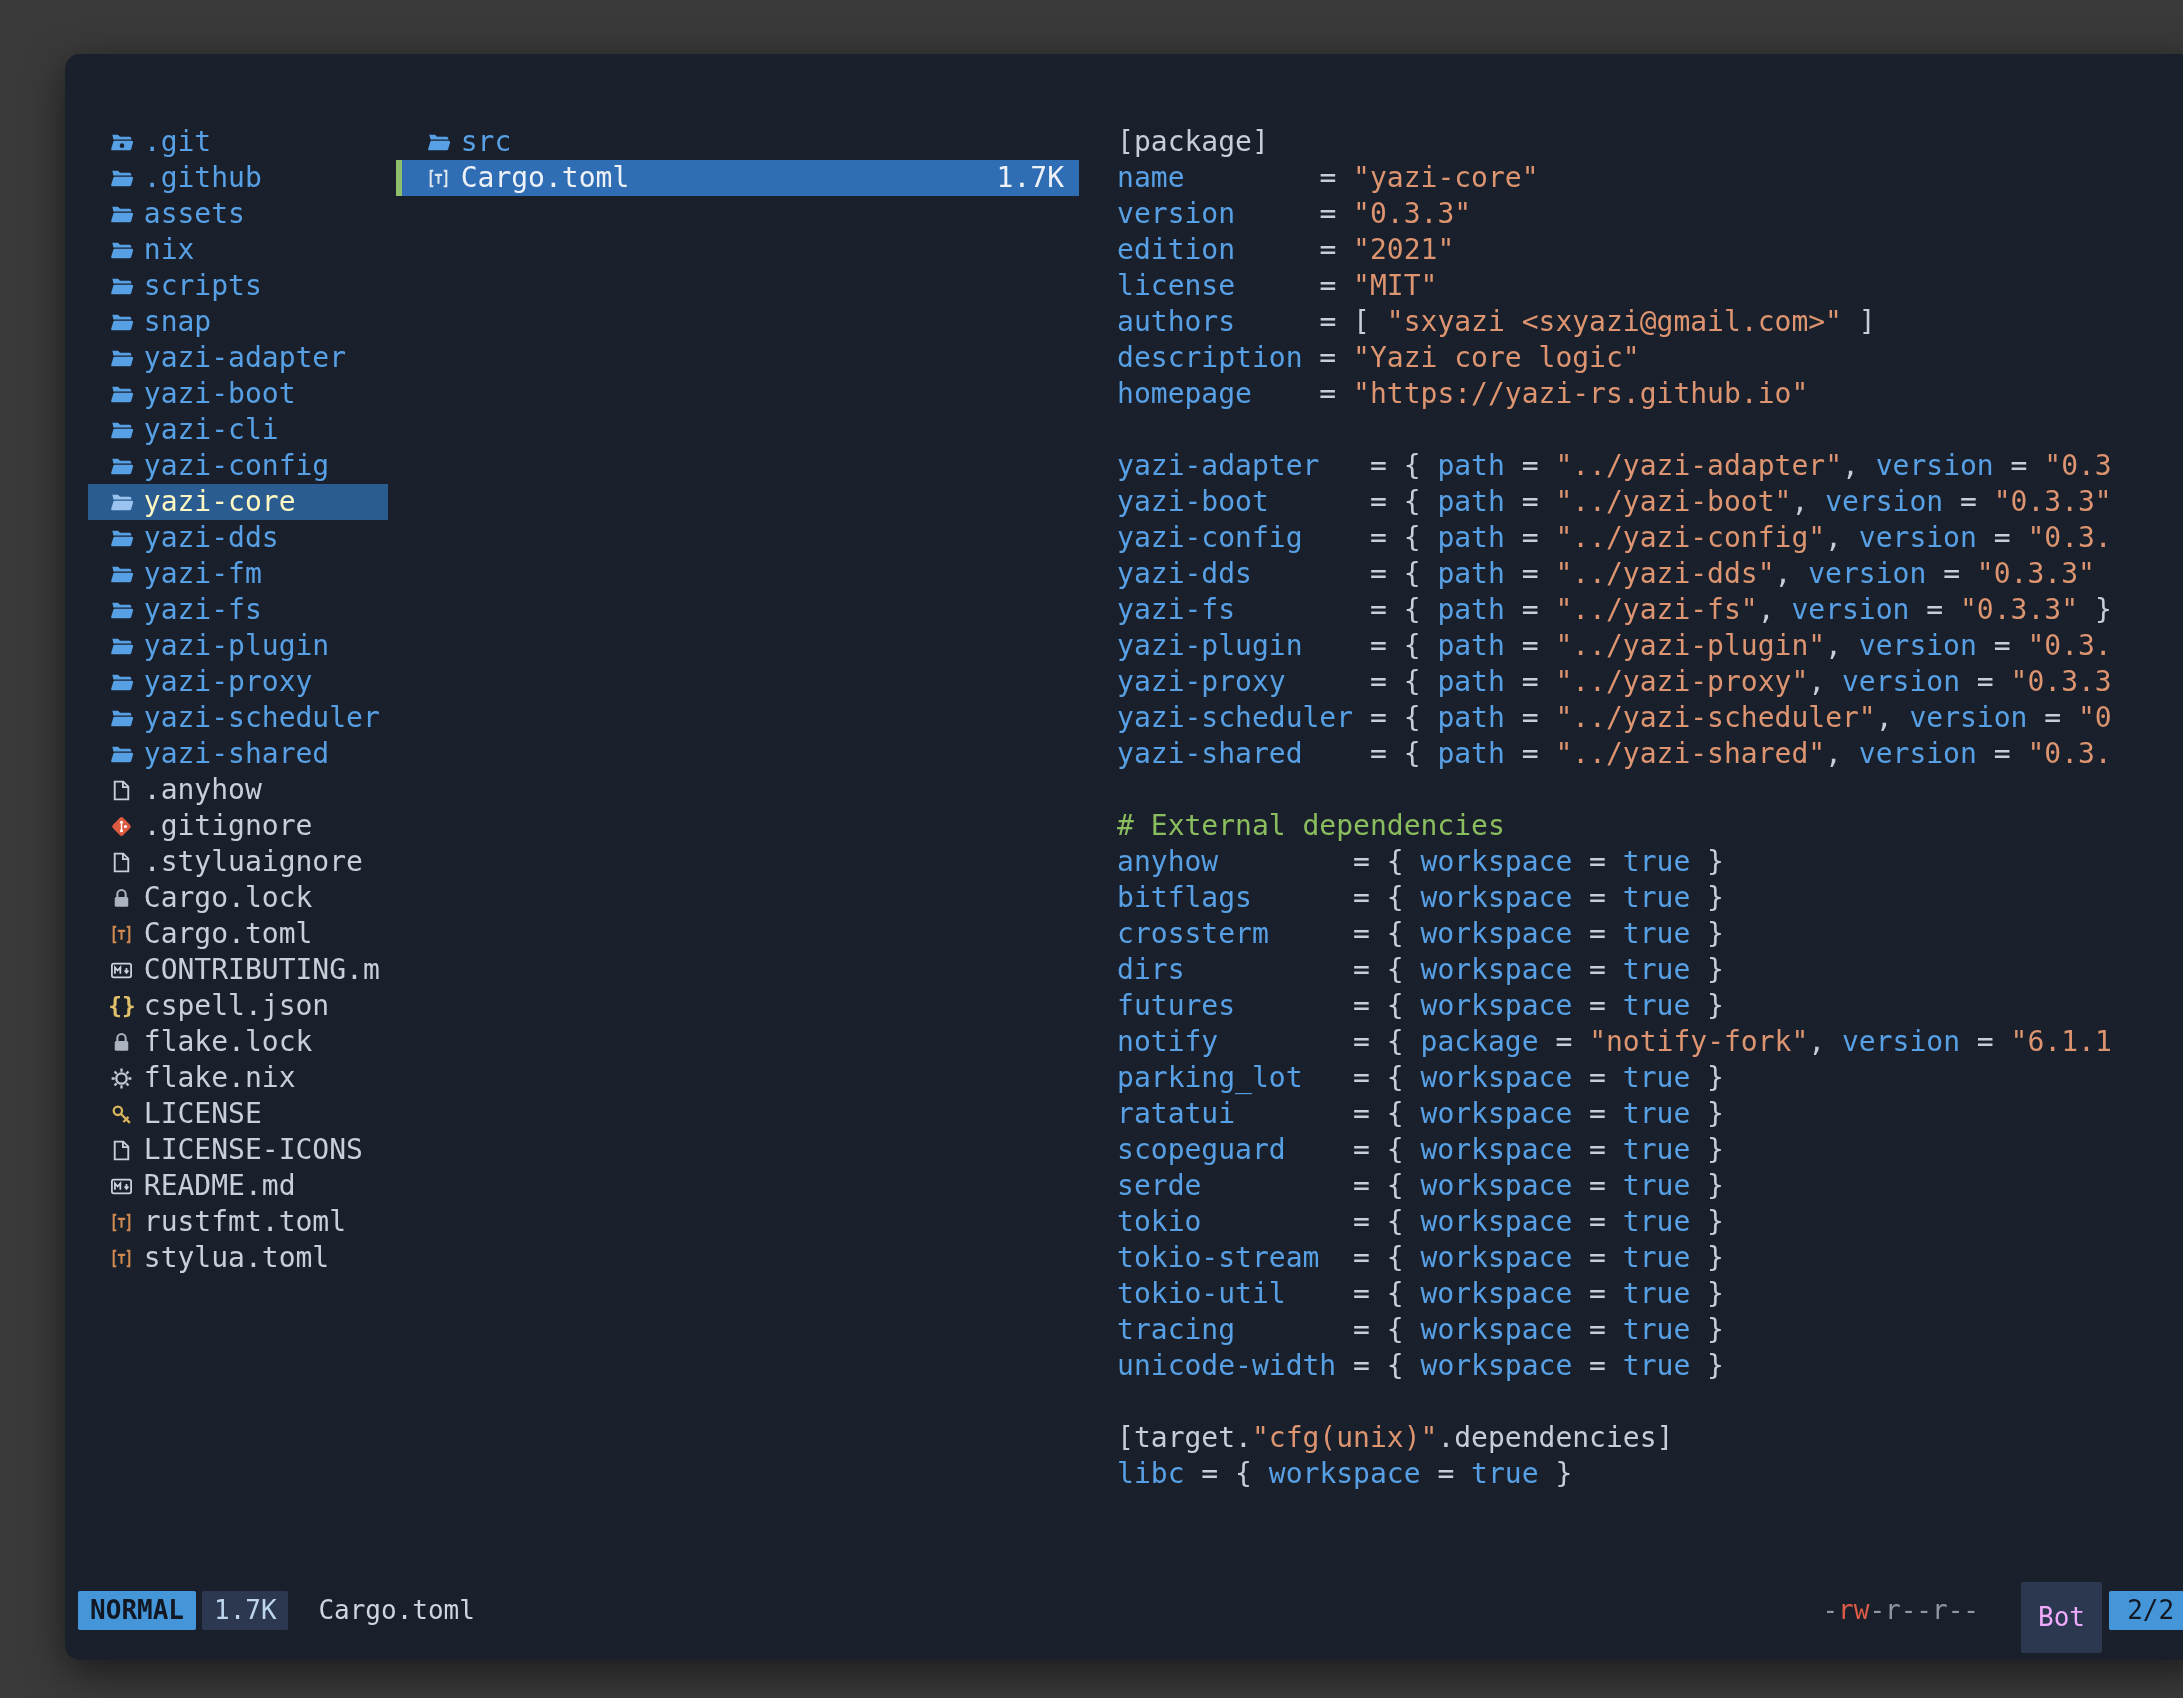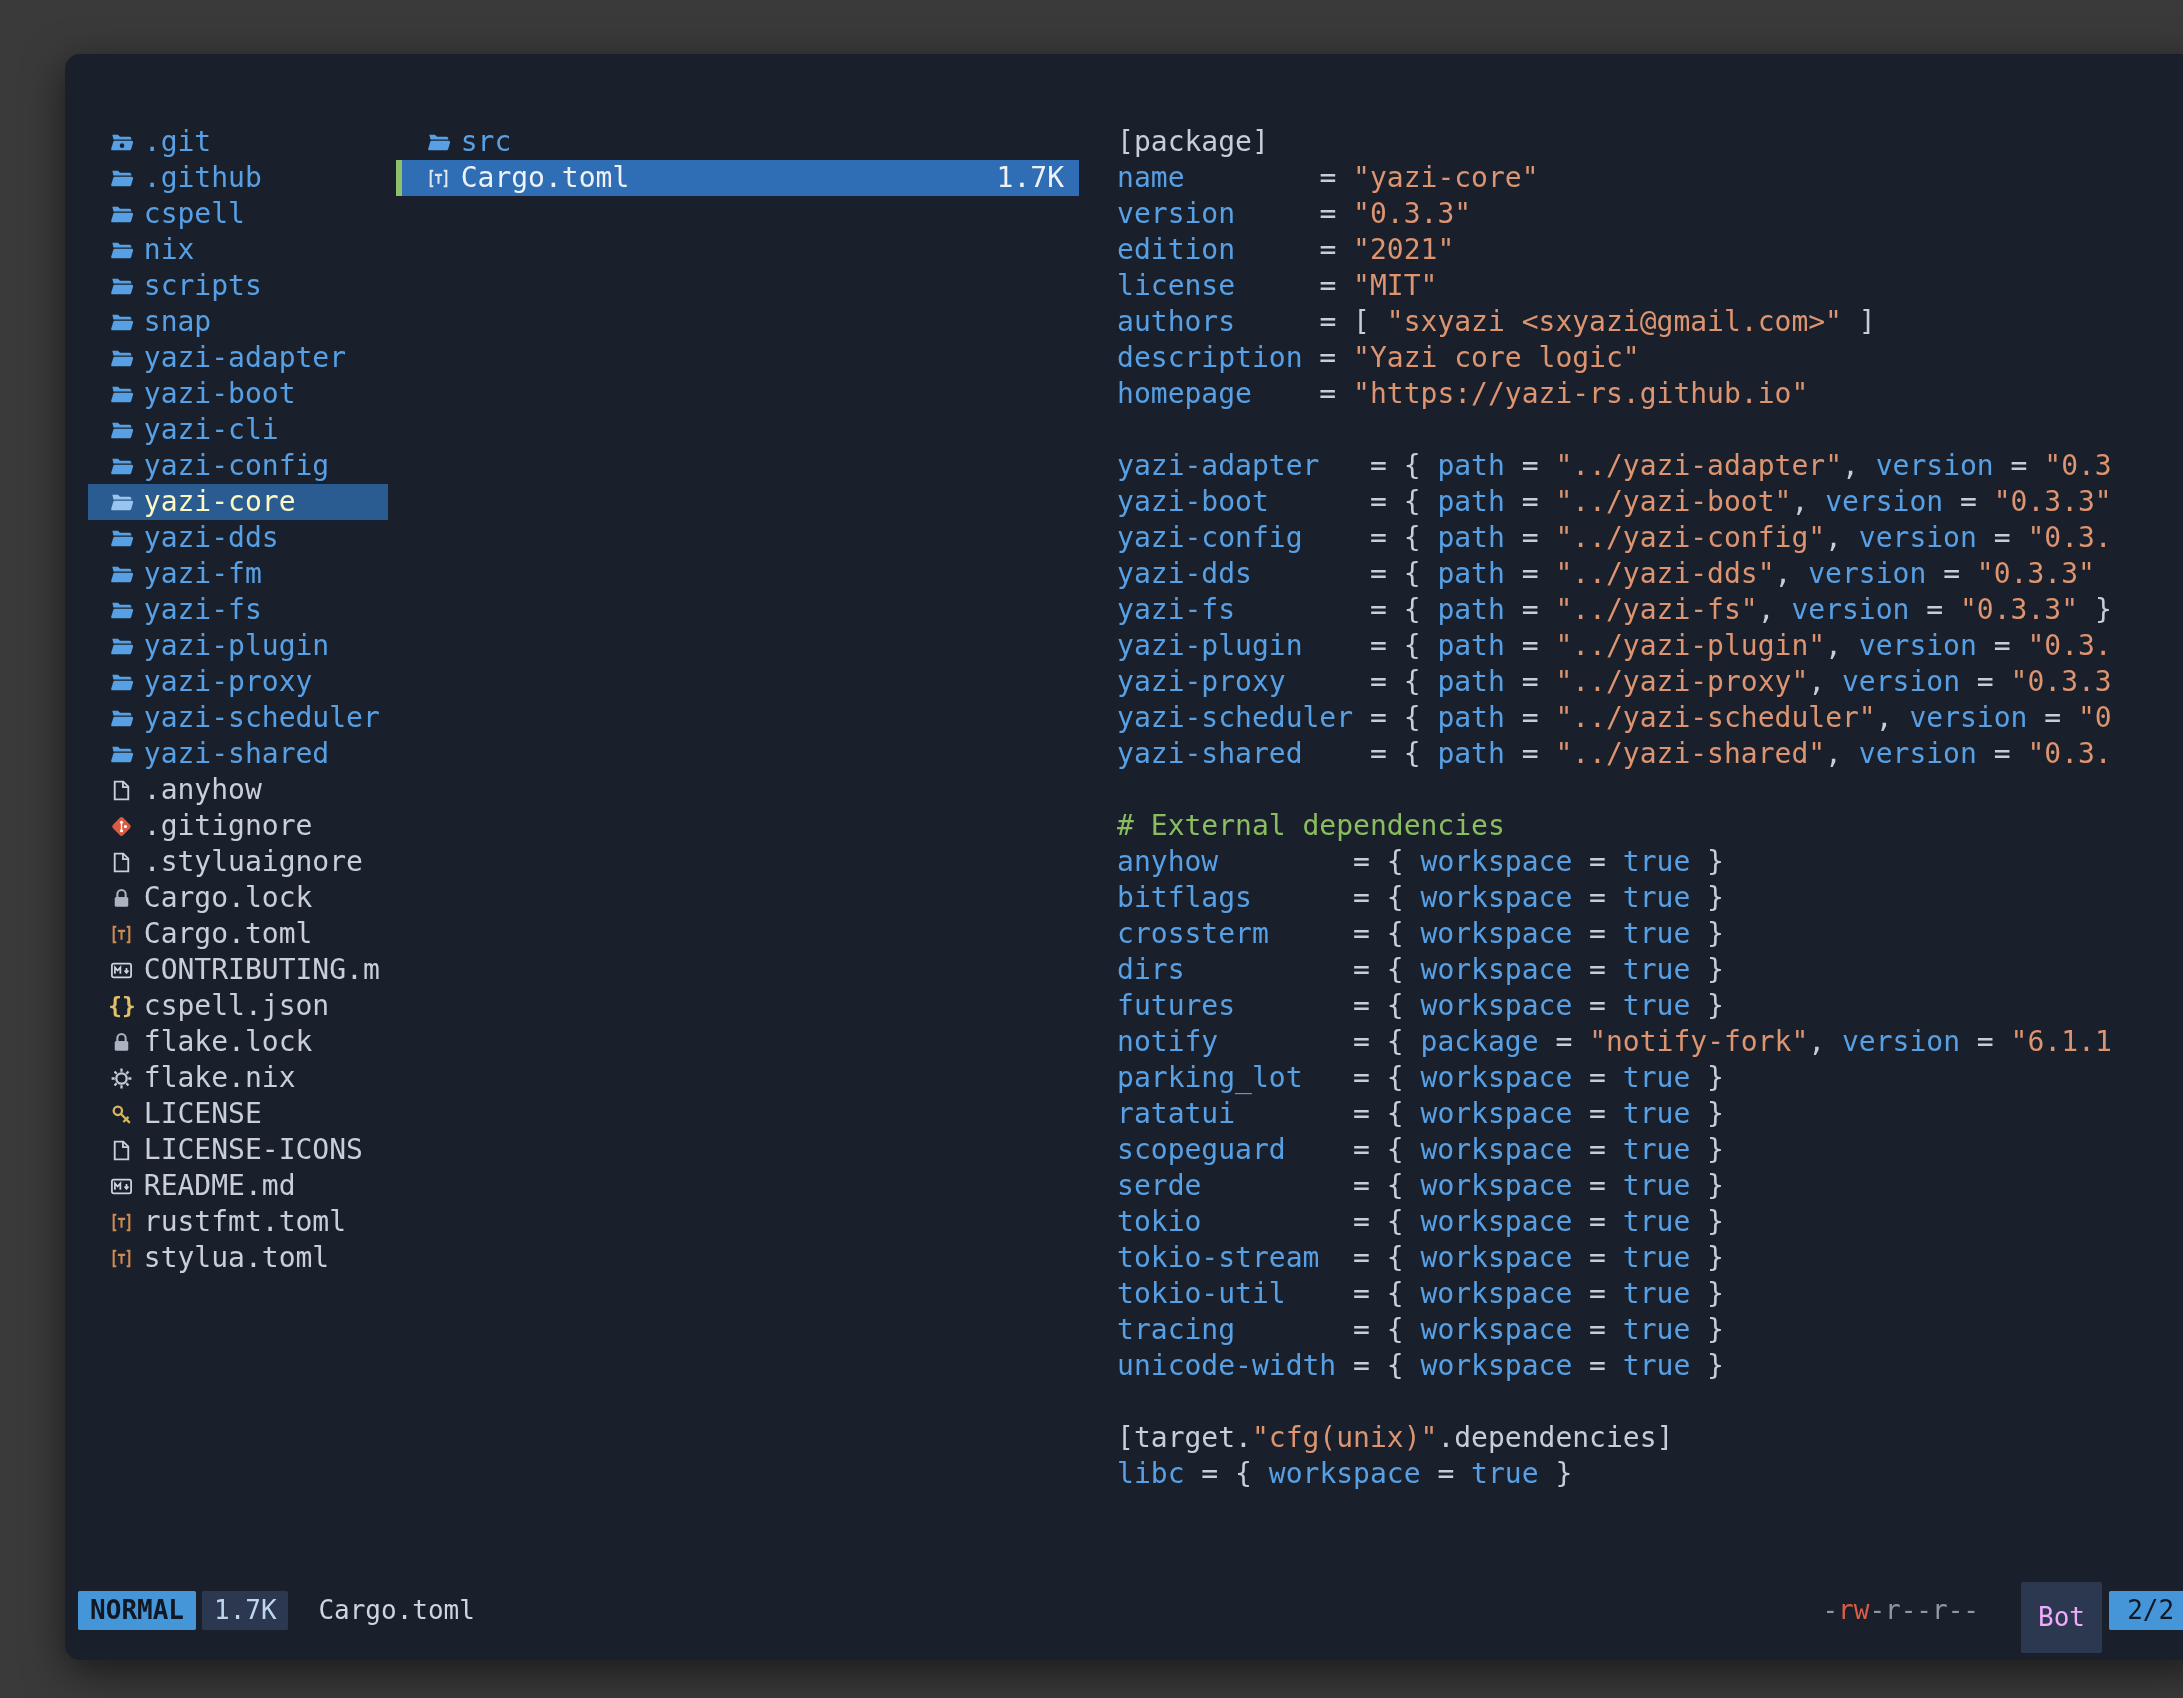--- a/index.html
+++ b/index.html
@@ -70,21 +70,21 @@
               <path fill="#57a0e5" d="M4.9 10.4h16.9c.9 0 1.5.8 1.3 1.7l-1.8 6.1c-.2.8-.9 1.3-1.7 1.3H3.4c-.9 0-1.5-.8-1.3-1.6l1.9-6.2c.2-.8.9-1.3 1.7-1.3z"></path>
               <circle cx="12.5" cy="15" r="2.2" fill="#1a202b"></circle>
             </svg></span><span class="label dir">.git</span></div>
         <div class="row"><span class="icon"><svg viewBox="0 0 24 24">
               <path fill="#57a0e5" d="M3.2 4.5h5.4l2 2h9.2c.9 0 1.6.7 1.6 1.6v.9H4.3z"></path>
               <path fill="#57a0e5" d="M4.9 10.4h16.9c.9 0 1.5.8 1.3 1.7l-1.8 6.1c-.2.8-.9 1.3-1.7 1.3H3.4c-.9 0-1.5-.8-1.3-1.6l1.9-6.2c.2-.8.9-1.3 1.7-1.3z"></path>
             </svg></span><span class="label dir">.github</span></div>
         <div class="row"><span class="icon"><svg viewBox="0 0 24 24">
               <path fill="#57a0e5" d="M3.2 4.5h5.4l2 2h9.2c.9 0 1.6.7 1.6 1.6v.9H4.3z"></path>
               <path fill="#57a0e5" d="M4.9 10.4h16.9c.9 0 1.5.8 1.3 1.7l-1.8 6.1c-.2.8-.9 1.3-1.7 1.3H3.4c-.9 0-1.5-.8-1.3-1.6l1.9-6.2c.2-.8.9-1.3 1.7-1.3z"></path>
-            </svg></span><span class="label dir">cspell</span></div>
+            </svg></span><span class="label dir">assets</span></div>
         <div class="row"><span class="icon"><svg viewBox="0 0 24 24">
               <path fill="#57a0e5" d="M3.2 4.5h5.4l2 2h9.2c.9 0 1.6.7 1.6 1.6v.9H4.3z"></path>
               <path fill="#57a0e5" d="M4.9 10.4h16.9c.9 0 1.5.8 1.3 1.7l-1.8 6.1c-.2.8-.9 1.3-1.7 1.3H3.4c-.9 0-1.5-.8-1.3-1.6l1.9-6.2c.2-.8.9-1.3 1.7-1.3z"></path>
             </svg></span><span class="label dir">nix</span></div>
         <div class="row"><span class="icon"><svg viewBox="0 0 24 24">
               <path fill="#57a0e5" d="M3.2 4.5h5.4l2 2h9.2c.9 0 1.6.7 1.6 1.6v.9H4.3z"></path>
               <path fill="#57a0e5" d="M4.9 10.4h16.9c.9 0 1.5.8 1.3 1.7l-1.8 6.1c-.2.8-.9 1.3-1.7 1.3H3.4c-.9 0-1.5-.8-1.3-1.6l1.9-6.2c.2-.8.9-1.3 1.7-1.3z"></path>
             </svg></span><span class="label dir">scripts</span></div>
         <div class="row"><span class="icon"><svg viewBox="0 0 24 24">
               <path fill="#57a0e5" d="M3.2 4.5h5.4l2 2h9.2c.9 0 1.6.7 1.6 1.6v.9H4.3z"></path>

